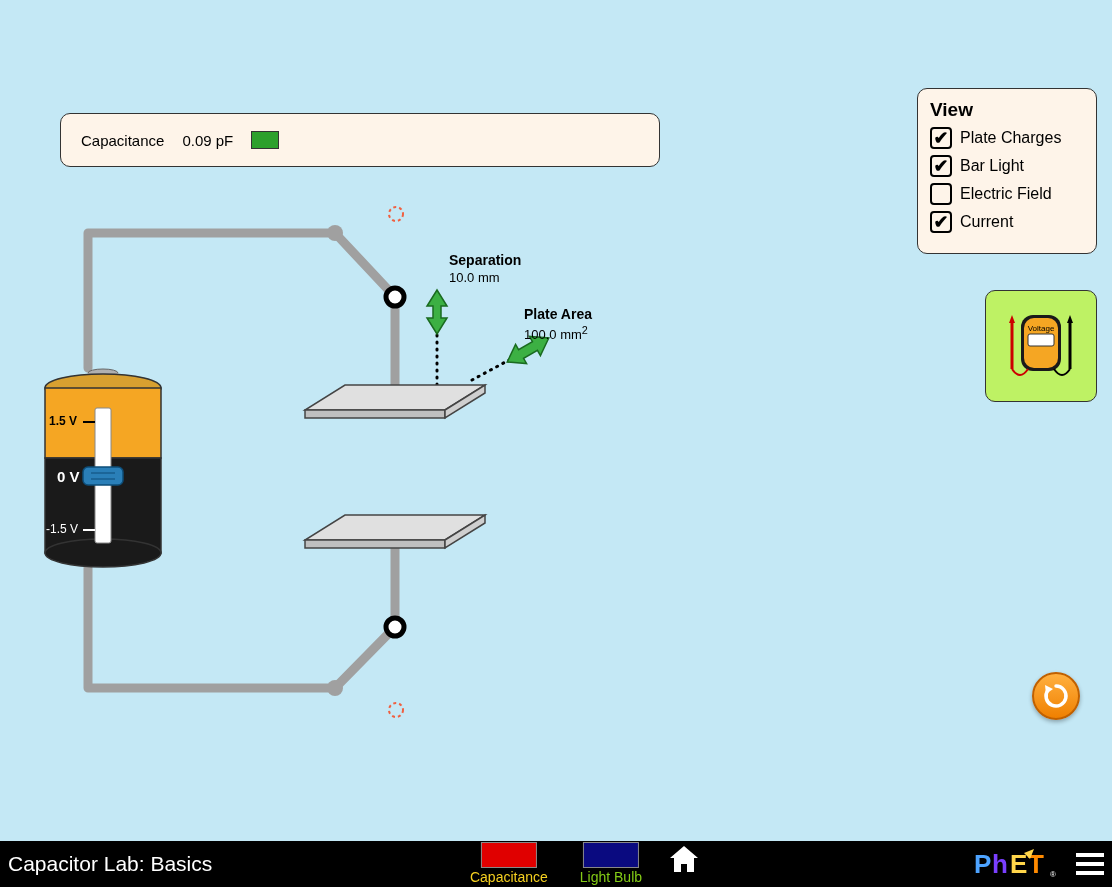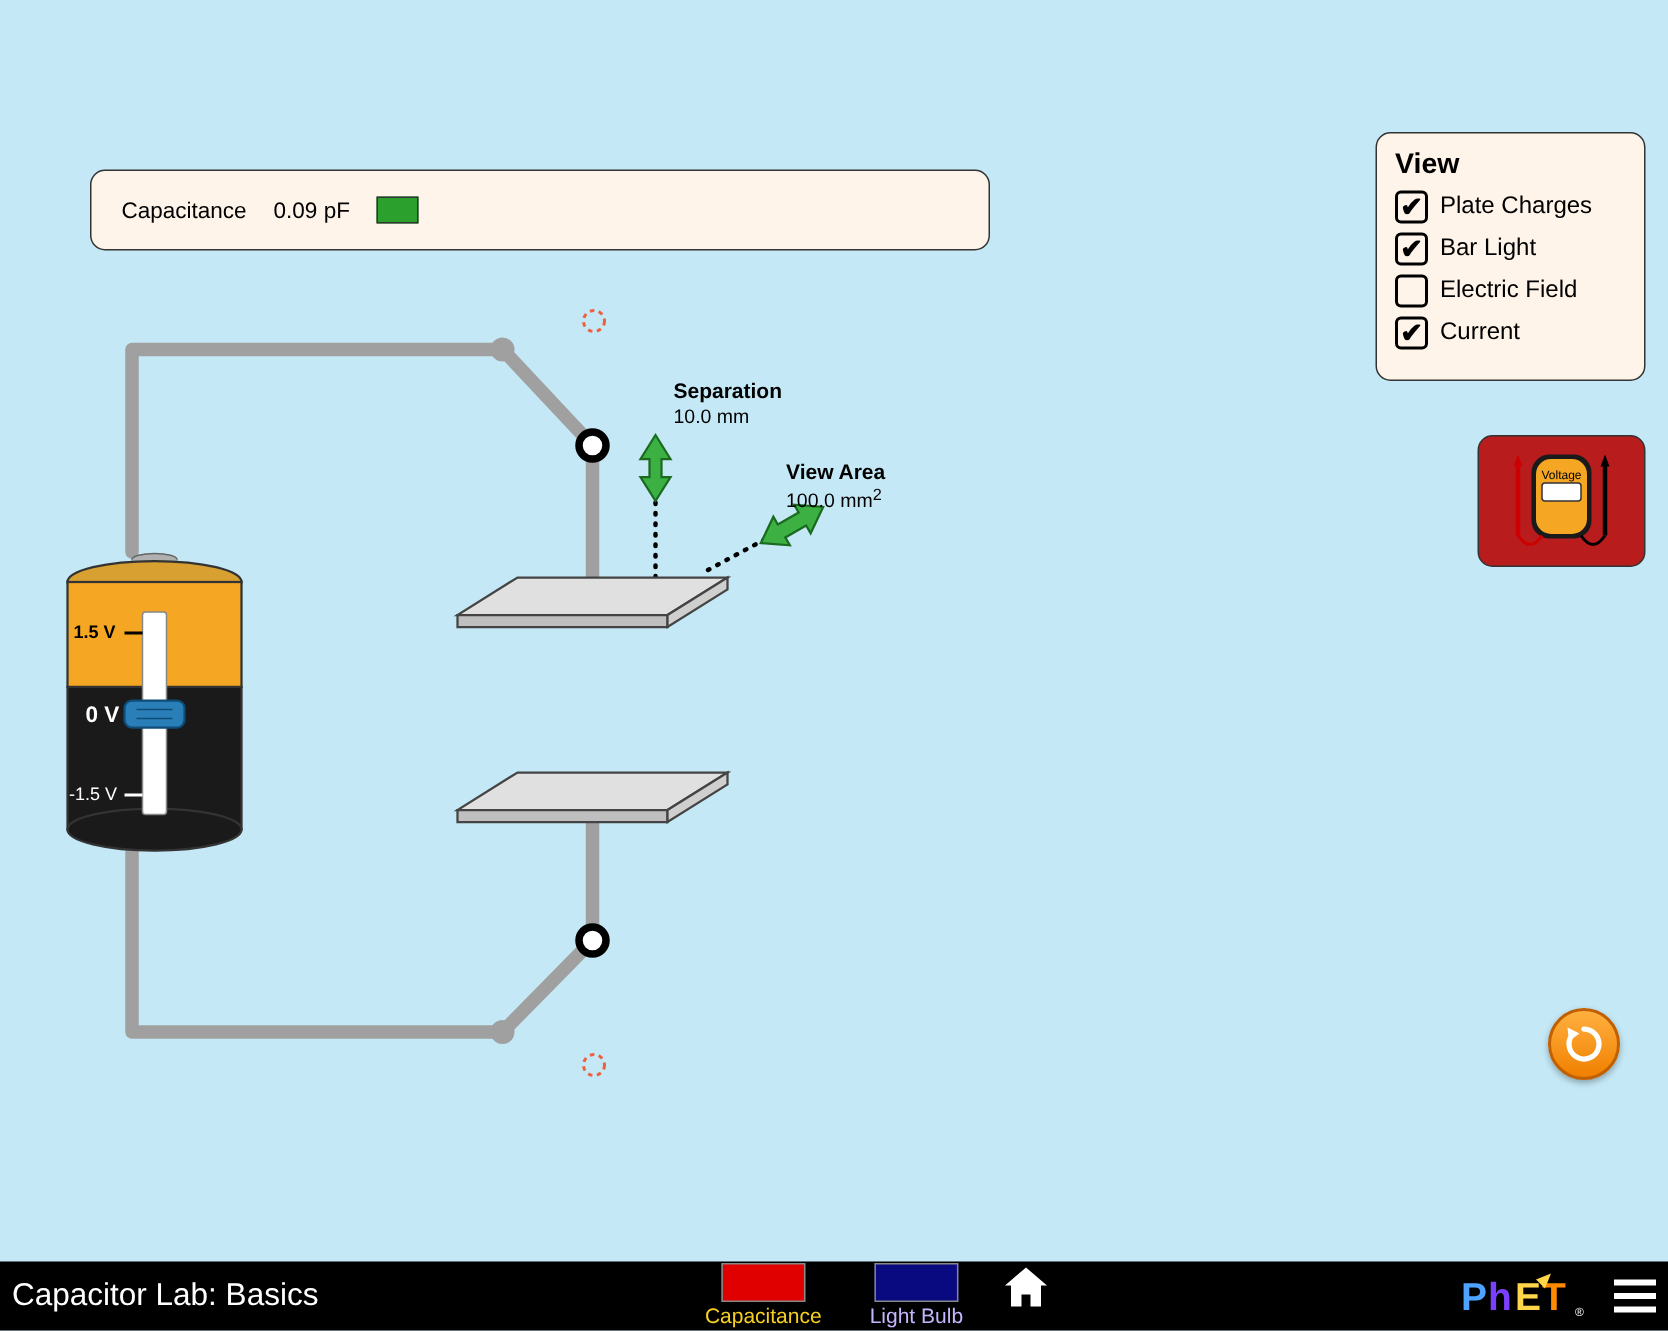--- a/index.html
+++ b/index.html
@@ -51,22 +51,22 @@
 }
 .checkbox.checked::after {
   content: "✔"; font-size: 18px; font-weight: bold; line-height: 1;
 }
 
 
 .tool-panel {
   position: absolute;
   right: 15px;
   top: 290px;
-  width: 112px; height: 88px;
-  background: #b91c1c;
+  width: 112px; height: 112px;
+  background: #bef264;
   border: 1.5px solid #333;
   border-radius: 10px;
   display: flex; align-items: center; justify-content: center;
 }
 
 
 .reset-btn {
   position: absolute;
   right: 32px;
   top: 672px;
@@ -111,21 +111,21 @@
   background: #000;
   display: flex;
   align-items: center;
   color: #fff;
 }
 .sim-title { font-size: 21px; margin-left: 8px; flex: 0 0 auto; }
 .tabs { display: flex; align-items: flex-end; gap: 32px; margin-left: auto; margin-right: auto; position: absolute; left: 50%; transform: translateX(-50%); bottom: 0; }
 .tab { display: flex; flex-direction: column; align-items: center; font-size: 14px; cursor: pointer; padding-bottom: 2px; }
 .tab .thumb { width: 56px; height: 26px; border: 1px solid #888; margin-bottom: 1px; }
 .tab.active { color: #f5d020; }
-.tab.inactive { color: #c4b5fd; justify-content: space-between; }
+.tab.inactive { color: #84cc16; justify-content: space-between; }
 .bar-right { position: absolute; right: 8px; bottom: 0; display: flex; align-items: center; gap: 12px; height: 46px; }
 .menu-icon { width: 28px; display: flex; flex-direction: column; gap: 5px; cursor: pointer; }
 .menu-icon div { height: 4px; background: #fff; }
 .home-icon { position: absolute; left: 666px; bottom: 5px; cursor: pointer; }
 </style>
 </head>
 <body>
 
 <svg class="circuit-svg">
 
@@ -209,21 +209,21 @@
 </div>
 
 <div class="cap-bar">
   <span class="label">Capacitance</span>
   <span class="value">0.09 pF</span>
   <span class="swatch"></span>
 </div>
 
 <div class="sep-label">Separation</div>
 <div class="sep-val">10.0  mm</div>
-<div class="area-label">View Area</div>
+<div class="area-label">Plate Area</div>
 <div class="area-val">
   <span>100.0  mm</span><sup>2</sup>
 </div>
 
 <div class="view-panel">
   <h3>View</h3>
   <div class="opt">
     <div class="checkbox checked"></div>
     <span>Plate Charges</span>
   </div>

